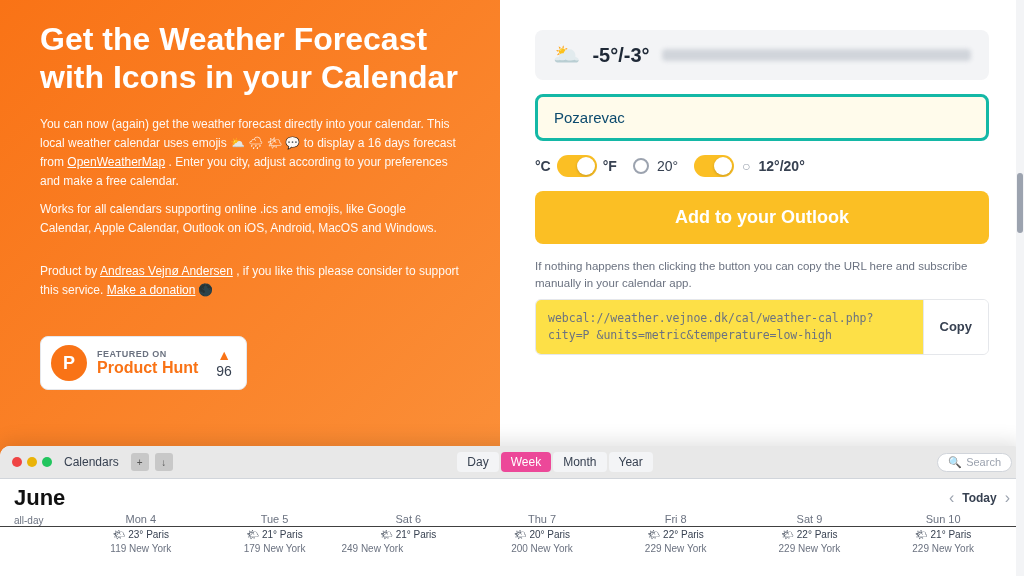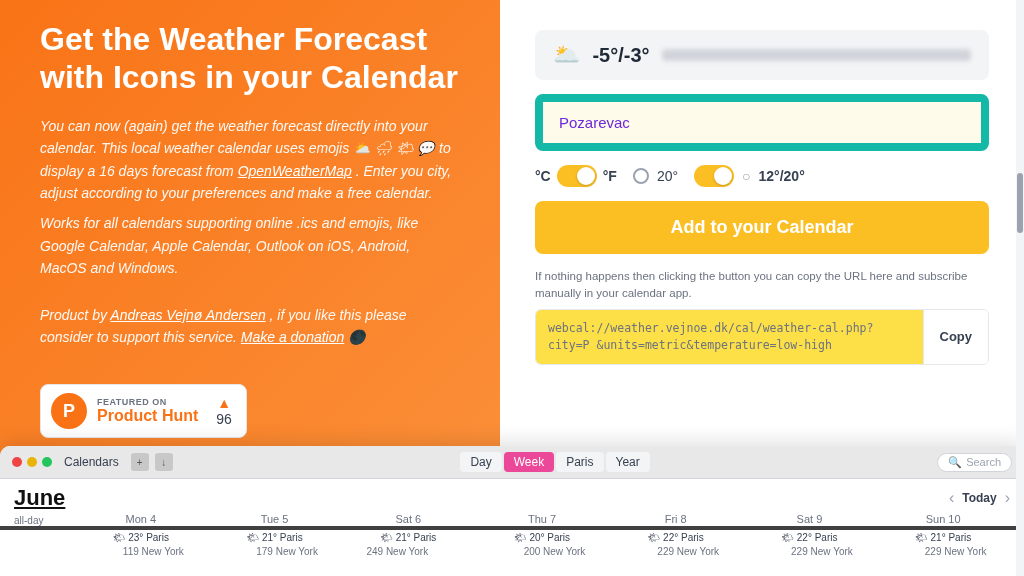--- a/index.html
+++ b/index.html
@@ -32,25 +32,24 @@
     }
 
     .left-panel h1 {
       font-size: 32px;
       font-weight: 800;
       line-height: 1.2;
       margin-bottom: 18px;
     }
 
     .left-panel p {
-      font-size: 14px;
+      font-size: 12px;
       line-height: 1.6;
       color: rgba(255,255,255,0.95);
       margin-bottom: 8px;
-      font-style: italic;
     }
 
     .left-panel a {
       color: white;
       text-decoration: underline;
     }
 
     .product-hunt-badge {
       display: flex;
       align-items: center;
@@ -147,25 +146,25 @@
     .weather-blurred {
       flex: 1;
       height: 12px;
       background: #d1d5db;
       border-radius: 4px;
       filter: blur(2px);
     }
 
     
     .city-input {
-      border: 8px solid #14b8a6;
+      border: 3px solid #14b8a6;
       border-radius: 8px;
       padding: 12px 16px;
       font-size: 15px;
-      color: #6d28d9;
+      color: #0c4a6e;
       outline: none;
       width: 100%;
       background: #fffbeb;
     }
 
     
     .toggle-row {
       display: flex;
       align-items: center;
       gap: 16px;
@@ -475,21 +474,21 @@
         <span>20°</span>
       </div>
 
       <div class="day-group">
         <div class="toggle-2"></div>
         <div class="radio-off" style="border-color: transparent; font-size: 14px; width: auto; height: auto; border: none; color: #9ca3af;">○</div>
         <span class="temp-range">12°/20°</span>
       </div>
     </div>
 
-    <button class="add-btn">Add to your Calendar</button>
+    <button class="add-btn">Add to your Outlook</button>
 
     <div class="url-section">
       <p class="url-hint">If nothing happens then clicking the button you can copy the URL here and subscribe manually in your calendar app.</p>
       <div class="url-copy-row">
         <div class="url-text">webcal://weather.vejnoe.dk/cal/weather-cal.php?city=P         &amp;units=metric&amp;temperature=low-high</div>
         <button class="copy-btn">Copy</button>
       </div>
     </div>
   </div>
 
@@ -503,61 +502,61 @@
       </div>
       <span class="cal-label">Calendars</span>
       <div class="cal-icons">
         <div class="cal-icon-btn">+</div>
         <div class="cal-icon-btn">↓</div>
       </div>
       <div class="cal-spacer"></div>
       <div class="cal-nav-btns">
         <div class="cal-nav-btn">Day</div>
         <div class="cal-nav-btn active">Week</div>
-        <div class="cal-nav-btn">Paris</div>
+        <div class="cal-nav-btn">Month</div>
         <div class="cal-nav-btn">Year</div>
       </div>
       <div class="cal-spacer"></div>
       <div class="cal-search">
         <span>🔍</span>
         <span>Search</span>
       </div>
     </div>
 
     <div style="display: flex; align-items: center; padding: 6px 14px 2px 14px;">
-      <span style="font-size: 22px; font-weight: 700; color: #111; margin-right: 12px; text-decoration: underline;">June</span>
+      <span style="font-size: 22px; font-weight: 700; color: #111; margin-right: 12px;">June</span>
       <div style="flex:1;"></div>
       <span style="font-size: 16px; color: #9ca3af; cursor: pointer;">‹</span>
       <span style="font-size: 12px; font-weight: 600; color: #374151; margin: 0 8px;">Today</span>
       <span style="font-size: 16px; color: #9ca3af; cursor: pointer;">›</span>
     </div>
 
     <div style="display: grid; grid-template-columns: 60px repeat(7, 1fr); padding: 0 14px; font-size: 11px; color: #6b7280;">
       <div style="font-size: 10px; padding-top: 2px;">all-day</div>
       <div style="text-align:center; font-size: 11px; color: #6b7280;">Mon 4</div>
       <div style="text-align:center; font-size: 11px; color: #6b7280;">Tue 5</div>
       <div style="text-align:center; font-size: 11px; color: #6b7280;">Sat 6</div>
       <div style="text-align:center; font-size: 11px; color: #6b7280;">Thu 7</div>
       <div style="text-align:center; font-size: 11px; color: #6b7280;">Fri 8</div>
       <div style="text-align:center; font-size: 11px; color: #6b7280;">Sat 9</div>
       <div style="text-align:center; font-size: 11px; color: #6b7280;">Sun 10</div>
     </div>
 
-    <div style="display: grid; grid-template-columns: 60px repeat(7, 1fr); padding: 2px 14px; font-size: 10px; color: #374151; border-top: 4px solid #404040;">
+    <div style="display: grid; grid-template-columns: 60px repeat(7, 1fr); padding: 2px 14px; font-size: 10px; color: #374151; border-top: 1px solid #404040;">
       <div></div>
       <div style="text-align:center;">🌤 23° Paris</div>
       <div style="text-align:center;">🌤 21° Paris</div>
       <div style="text-align:center;">🌤 21° Paris</div>
       <div style="text-align:center;">🌤 20° Paris</div>
       <div style="text-align:center;">🌤 22° Paris</div>
       <div style="text-align:center;">🌤 22° Paris</div>
       <div style="text-align:center;">🌤 21° Paris</div>
     </div>
 
-    <div style="display: grid; grid-template-columns: 60px repeat(7, 1fr); padding: 1px 14px; font-size: 10px; color: #6b7280; gap: 25px;">
+    <div style="display: grid; grid-template-columns: 60px repeat(7, 1fr); padding: 1px 14px; font-size: 10px; color: #6b7280;">
       <div></div>
       <div style="text-align:center;">119 New York</div>
       <div style="text-align:center;">179 New York</div>
       <div style="text-align:left;">249 New York</div>
       <div style="text-align:center;">200 New York</div>
       <div style="text-align:center;">229 New York</div>
       <div style="text-align:center;">229 New York</div>
       <div style="text-align:center;">229 New York</div>
     </div>
   </div>

